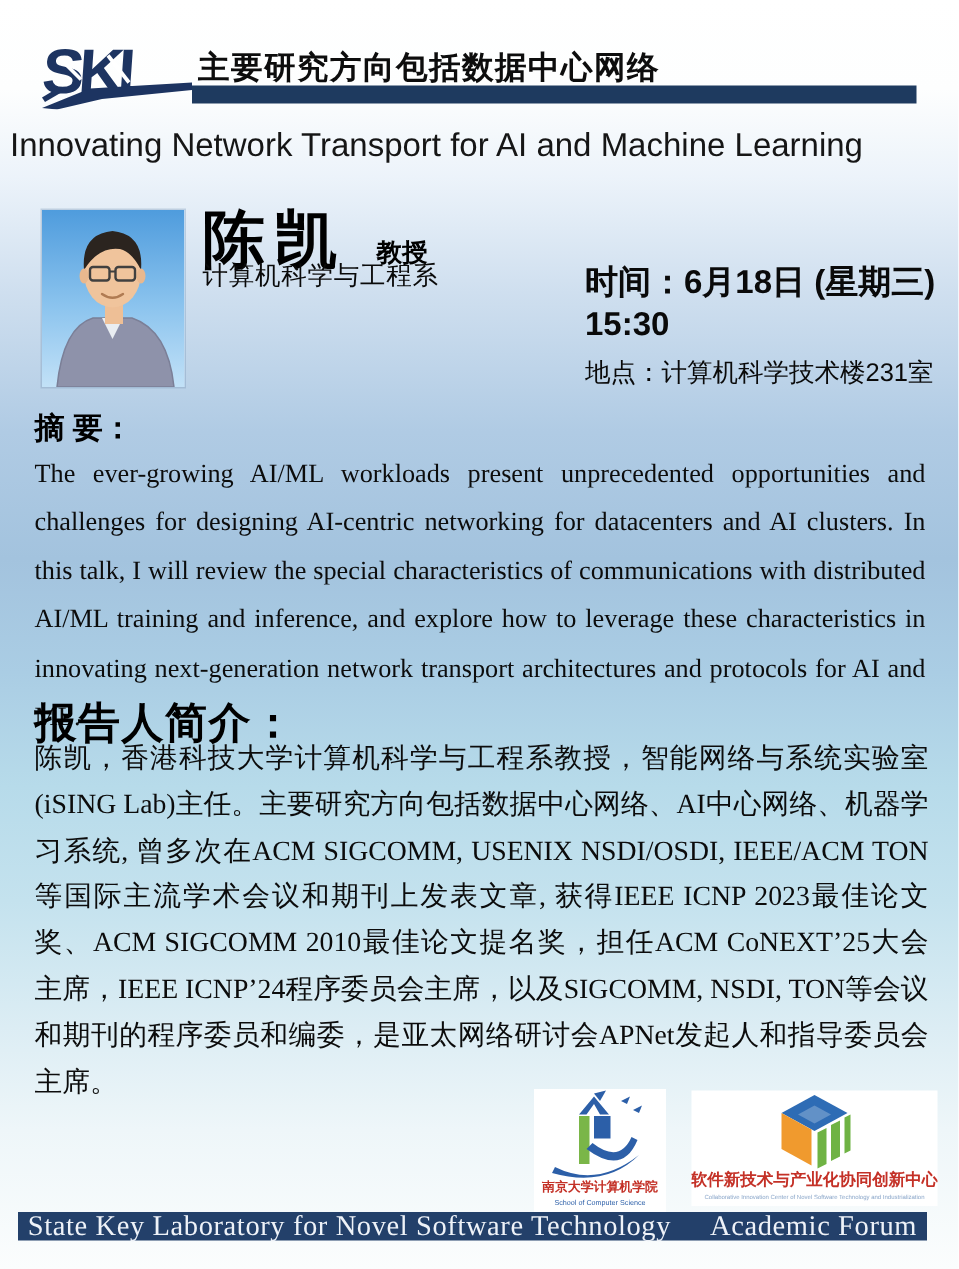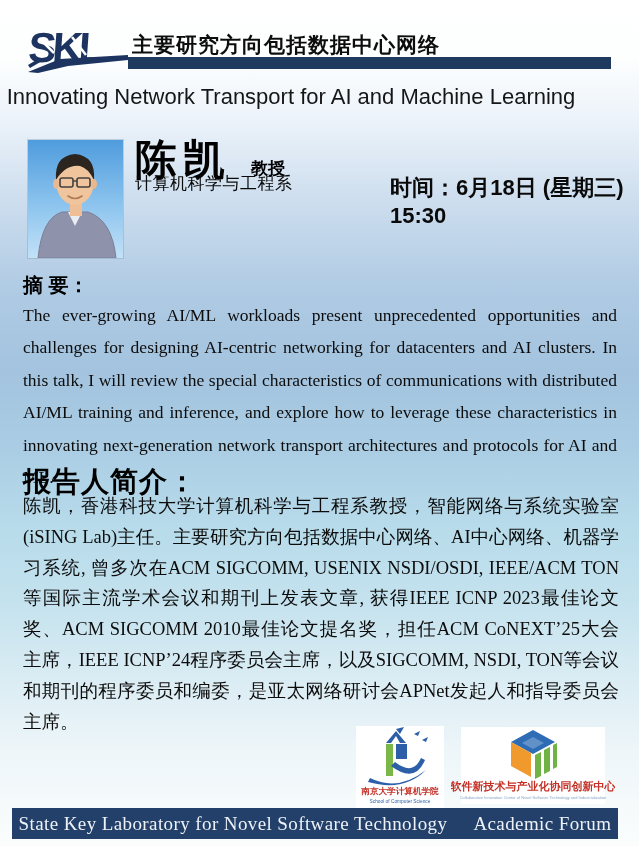--- a/index.html
+++ b/index.html
@@ -33,23 +33,23 @@
     font-family:"Liberation Serif",serif;font-size:17.5px;line-height:32.4px;
     text-align:justify;color:#0c0c0c;}
   
   .bio-heading{position:absolute;left:23px;top:463px;font-size:28px;font-weight:bold;color:#000;letter-spacing:1px;}
   .bio-body{position:absolute;left:23px;top:491px;width:596px;margin:0;
     font-family:"Liberation Serif",serif;font-size:18.5px;line-height:30.8px;
     text-align:justify;color:#0c0c0c;}
   
   .logo-box{position:absolute;background:#ffffff;display:flex;flex-direction:column;align-items:center;justify-content:flex-start;}
   .nju-box{left:356px;top:726px;width:88px;height:83px;}
-  .cic-box{left:461px;top:727px;width:144px;height:77px;}
+  .cic-box{left:461px;top:727px;width:164px;height:77px;}
   
-  .footer-bar{position:absolute;left:12px;top:808px;width:606px;height:31px;background:#23406a;
+  .footer-bar{position:absolute;left:12px;top:808px;width:606px;height:19px;background:#23406a;
     display:flex;align-items:center;justify-content:center;
     font-family:"Liberation Serif",serif;font-size:19px;color:#eef2f8;letter-spacing:.4px;}
   .footer-bar .gap{display:inline-block;width:26px;}
 </style>
 </head>
 <body>
 
 <div class="poster">
 
   <svg class="skl-logo" viewBox="0 0 100 48" aria-hidden="true">
@@ -87,20 +87,21 @@
     <rect x="49" y="38" width="13" height="9" rx="2" fill="none" stroke="#41403f" stroke-width="1.6"></rect>
     <line x1="45" y1="41" x2="49" y2="41" stroke="#41403f" stroke-width="1.4"></line>
     <path d="M40,56 Q47,61 54,56" fill="none" stroke="#b07b52" stroke-width="1.6" stroke-linecap="round"></path>
   </svg>
 
   <div class="speaker-name">
     <span class="nm">陈凯</span><span class="prof">教授</span>
   </div>
   <div class="dept">计算机科学与工程系</div>
   <div class="time-line">时间：6月18日 (星期三) 15:30</div>
+  <div class="loc-line">地点：计算机科学技术楼231室</div>
 
   <div class="abs-heading">摘 要：</div>
   <p class="abs-body">The ever-growing AI/ML workloads present unprecedented opportunities and challenges for designing AI-centric networking for datacenters and AI clusters. In this talk, I will review the special characteristics of communications with distributed AI/ML training and inference, and explore how to leverage these characteristics in innovating next-generation network transport architectures and protocols for AI and ML.</p>
 
   <div class="bio-heading">报告人简介：</div>
   <p class="bio-body">陈凯，香港科技大学计算机科学与工程系教授，智能网络与系统实验室(iSING Lab)主任。主要研究方向包括数据中心网络、AI中心网络、机器学习系统, 曾多次在ACM SIGCOMM, USENIX NSDI/OSDI, IEEE/ACM TON等国际主流学术会议和期刊上发表文章, 获得IEEE ICNP 2023最佳论文奖、ACM SIGCOMM 2010最佳论文提名奖，担任ACM CoNEXT’25大会主席，IEEE ICNP’24程序委员会主席，以及SIGCOMM, NSDI, TON等会议和期刊的程序委员和编委，是亚太网络研讨会APNet发起人和指导委员会主席。</p>
 
   <div class="logo-box nju-box">
     <svg viewBox="0 0 88 83" width="88" height="83" aria-hidden="true">
       <polygon points="30,17 40,5 50,17 44,17 40,10 35,17" fill="#2c5fa8"></polygon>

